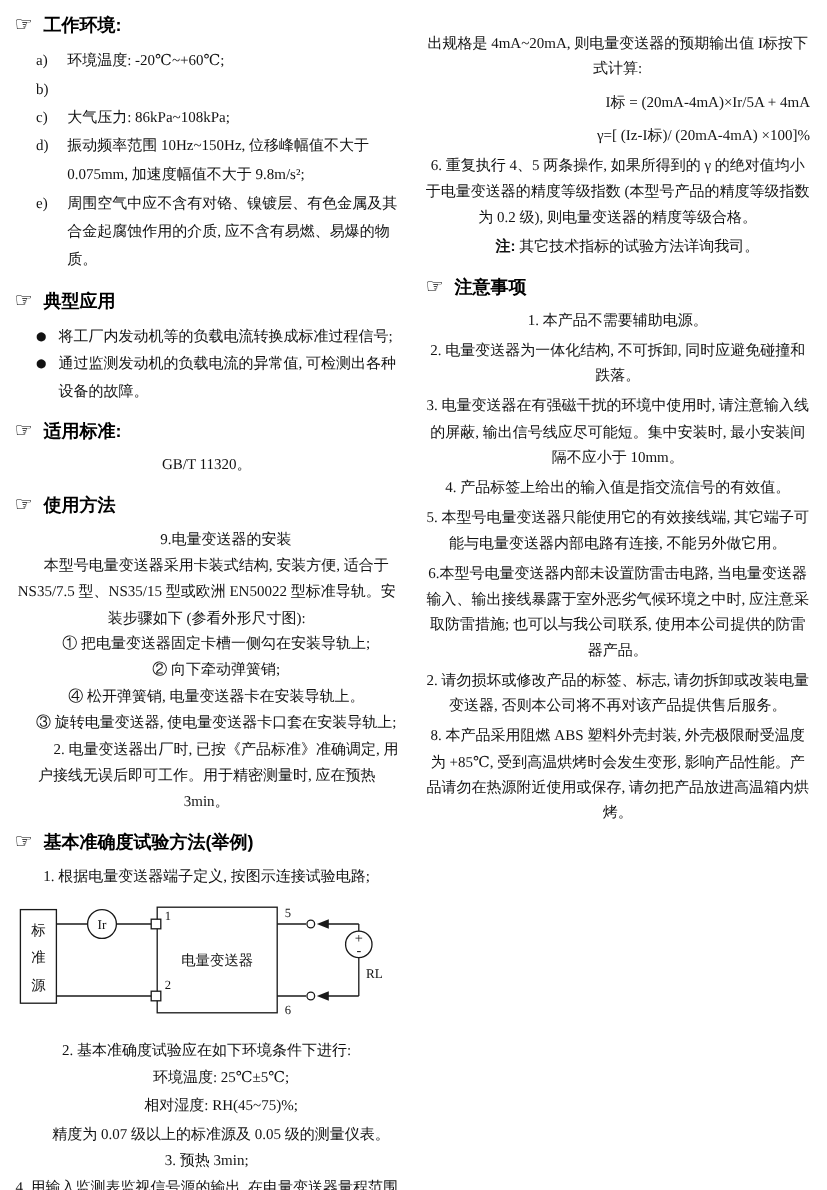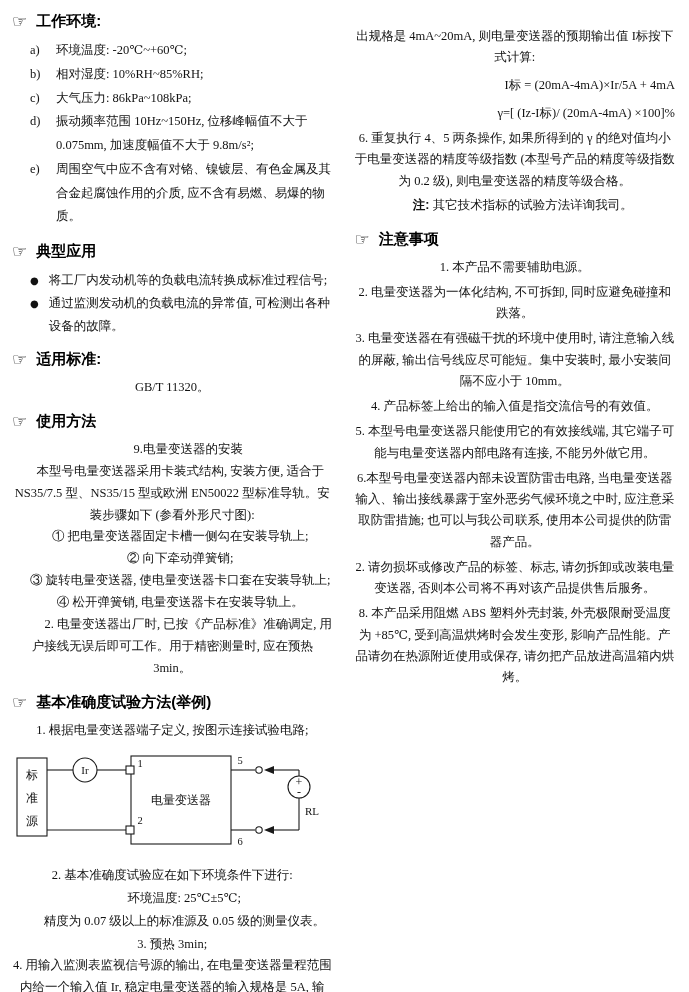--- a/index.html
+++ b/index.html
@@ -59,21 +59,20 @@
       <h2 class="sec-h">
         <span class="ptr">☞</span>
         <span>工作环境:</span>
       </h2>
       <div class="li">
         <span class="li-label">a)</span>
         <span class="li-text">环境温度: -20℃~+60℃;</span>
       </div>
       <div class="li">
         <span class="li-label">b)</span>
-        <span class="li-text">相对湿度: 10%RH~85%RH;</span>
       </div>
       <div class="li">
         <span class="li-label">c)</span>
         <span class="li-text">大气压力: 86kPa~108kPa;</span>
       </div>
       <div class="li">
         <span class="li-label">d)</span>
         <span class="li-text">振动频率范围 10Hz~150Hz, 位移峰幅值不大于 0.075mm, 加速度幅值不大于 9.8m/s²;</span>
       </div>
       <div class="li">
@@ -107,22 +106,22 @@
 
     <section class="sec">
       <h2 class="sec-h">
         <span class="ptr">☞</span>
         <span>使用方法</span>
       </h2>
       <p class="step ind32">9.电量变送器的安装</p>
       <p class="step ind16">本型号电量变送器采用卡装式结构, 安装方便, 适合于 NS35/7.5 型、NS35/15 型或欧洲 EN50022 型标准导轨。安装步骤如下 (参看外形尺寸图):</p>
       <p class="step ind16">① 把电量变送器固定卡槽一侧勾在安装导轨上;</p>
       <p class="step ind16">② 向下牵动弹簧销;</p>
+      <p class="step ind16">④ 松开弹簧销, 电量变送器卡在安装导轨上。</p>
       <p class="step ind16">③ 旋转电量变送器, 使电量变送器卡口套在安装导轨上;</p>
-      <p class="step ind16">④ 松开弹簧销, 电量变送器卡在安装导轨上。</p>
       <p class="step ind32">2. 电量变送器出厂时, 已按《产品标准》准确调定, 用户接线无误后即可工作。用于精密测量时, 应在预热 3min。</p>
     </section>
 
     <section class="sec">
       <h2 class="sec-h">
         <span class="ptr">☞</span>
         <span>基本准确度试验方法(举例)</span>
       </h2>
       <p class="step">1. 根据电量变送器端子定义, 按图示连接试验电路;</p>
 
@@ -163,20 +162,21 @@
             <text x="228" y="96" font-size="10.5">6</text>
             <text x="287" y="37" font-size="12">+</text>
             <text x="287" y="47" font-size="12">-</text>
             <text x="300" y="66" font-size="11">RL</text>
           </g>
         </svg>
       </div>
 
       <p class="step">2. 基本准确度试验应在如下环境条件下进行:</p>
       <p class="cond ind24">环境温度:  25℃±5℃;</p>
+      <p class="cond ind24">相对湿度:  RH(45~75)%;</p>
       <p class="cond ind24">精度为 0.07 级以上的标准源及 0.05 级的测量仪表。</p>
       <p class="step">3. 预热 3min;</p>
       <p class="step">4. 用输入监测表监视信号源的输出, 在电量变送器量程范围内给一个输入值 Ir, 稳定电量变送器的输入规格是 5A, 输</p>
     </section>
 
   </div>
 
   <div class="col col-right">
 
     <p class="rp">出规格是 4mA~20mA, 则电量变送器的预期输出值 I标按下式计算:</p>

